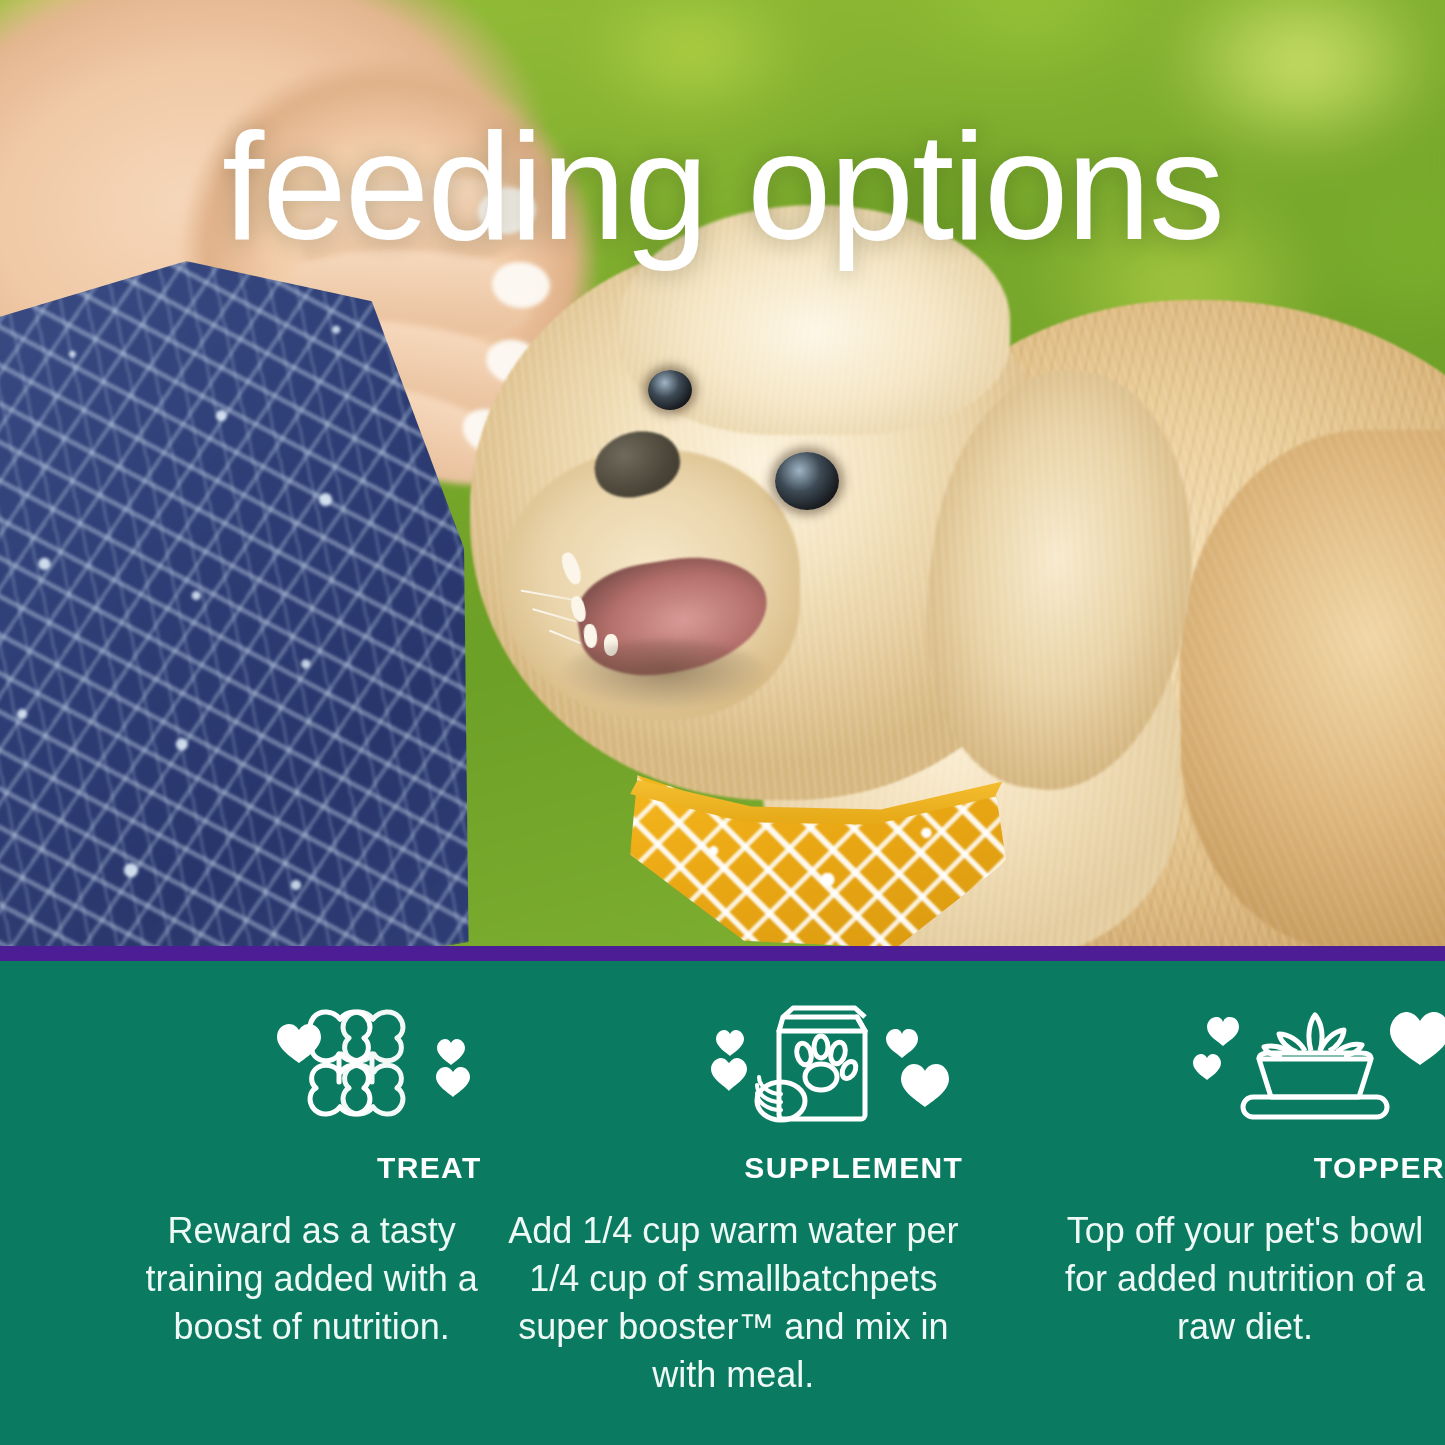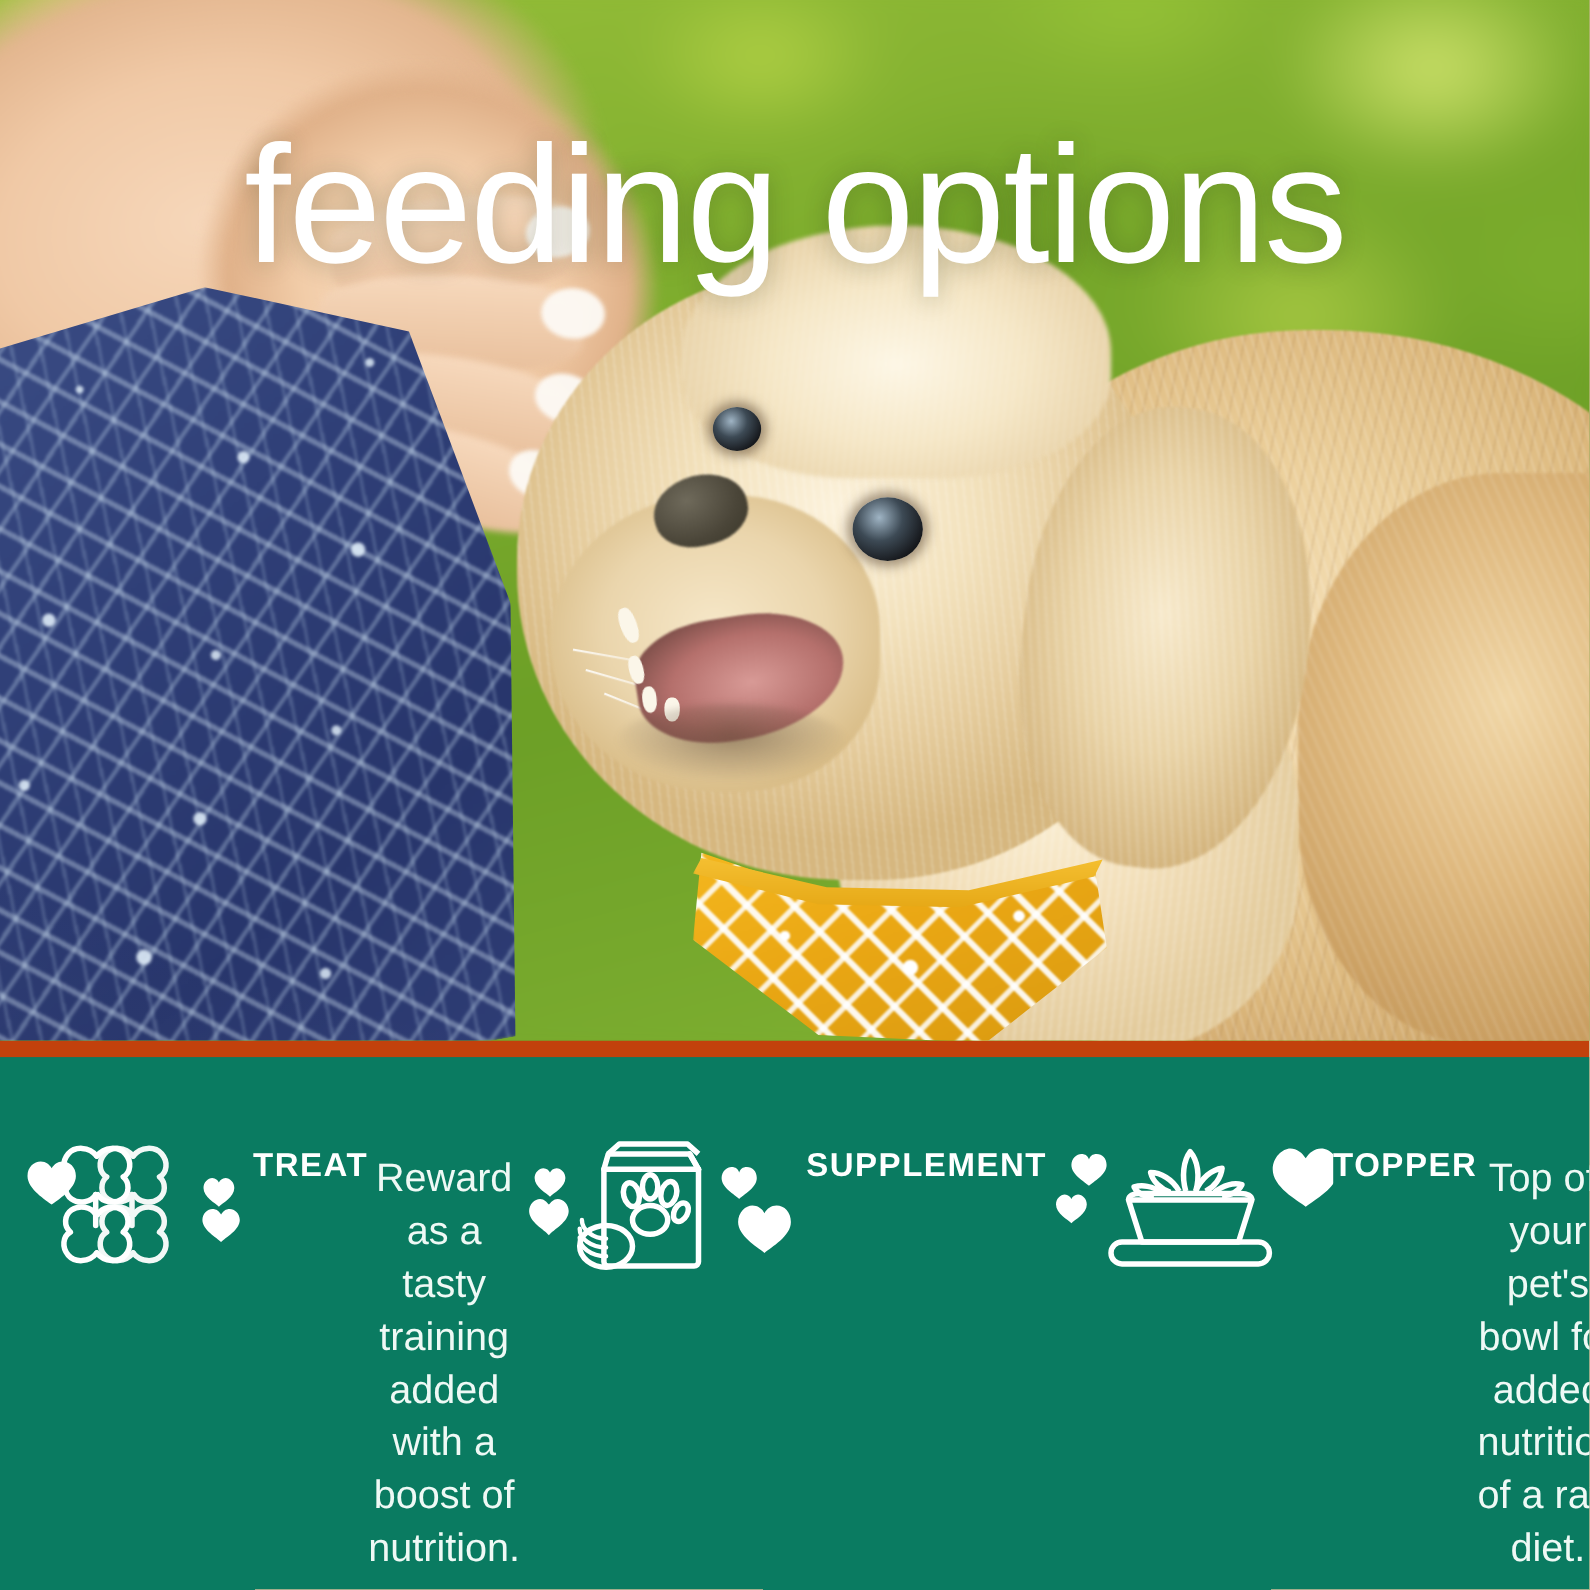--- a/index.html
+++ b/index.html
@@ -1,18 +1,18 @@
 <!DOCTYPE html>
 <html><head>
 <meta charset="utf-8">
 <style>
   html,body{margin:0;padding:0;background:#ffffff;}
   body{width:1445px;height:1445px;overflow:hidden;font-family:"Liberation Sans",sans-serif;}
 
-  .page{position:relative;width:1445px;height:1445px;background:#c2410c;}
+  .page{position:relative;width:1445px;height:1445px;background:#4c1d95;}
 
   
   .photo{position:absolute;left:0;top:0;width:1445px;height:946px;overflow:hidden;background:#6f9b28;}
 
   
   .grass{position:absolute;inset:-40px;
     background:
       radial-gradient(ellipse 130px 90px at 8% 6%, rgba(205,225,90,.95), rgba(205,225,90,0) 70%),
       radial-gradient(ellipse 150px 100px at 26% 3%, rgba(120,170,40,.9), rgba(120,170,40,0) 72%),
       radial-gradient(ellipse 170px 110px at 48% 9%, rgba(180,210,70,.9), rgba(180,210,70,0) 70%),
@@ -147,21 +147,21 @@
     background:radial-gradient(ellipse 120% 100% at 50% 45%, rgba(255,255,255,0) 55%, rgba(255,255,255,.05) 100%);}
 
   
   .title{position:absolute;left:0;top:110px;width:1445px;text-align:center;
     font-size:152px;line-height:1;font-weight:400;color:#ffffff;letter-spacing:-2px;
     text-shadow:0 2px 22px rgba(40,55,20,.28);white-space:nowrap;}
 
   
   .panel{position:absolute;left:0;top:961px;width:1445px;height:484px;background:#0a7b61;}
   .cols{display:flex;width:100%;height:100%;}
-  .col{flex:1 1 0;display:flex;flex-direction:row;align-items:flex-start;padding-top:64px;box-sizing:border-box;}
+  .col{flex:1 1 0;display:flex;flex-direction:column;align-items:flex-end;padding-top:32px;box-sizing:border-box;}
   .icon-wrap{height:140px;display:flex;align-items:center;justify-content:center;}
   .col-title{margin-top:18px;font-size:30px;font-weight:bold;letter-spacing:1.4px;color:#ffffff;}
   .col-desc{margin-top:22px;font-size:36px;line-height:48px;color:#eef9f5;text-align:center;max-width:92%;}
   .c1 .col-desc{max-width:340px;}
   .c2 .col-desc{max-width:460px;}
   .c3 .col-desc{max-width:400px;}
 
   svg{display:block;}
 </style>
 </head>
@@ -257,20 +257,21 @@
             <path d="M54 100c0 9 10 17 24 17" stroke="#ffffff" stroke-width="4" stroke-linecap="round"></path>
             <path d="M54 92c0 9 10 17 24 17" stroke="#ffffff" stroke-width="4" stroke-linecap="round"></path>
             <path d="M56 84c0 9 10 17 22 17" stroke="#ffffff" stroke-width="4" stroke-linecap="round"></path>
             <path d="M13 46c0-5 4-9 8-9 3 0 5 2 6 4 1-2 3-4 6-4 4 0 8 4 8 9 0 8-11 14-14 17-3-3-14-9-14-17z" fill="#ffffff"></path>
             <path d="M8 76c0-6 5-11 10-11 4 0 6 3 8 5 2-2 4-5 8-5 5 0 10 5 10 11 0 10-14 17-18 22-4-5-18-12-18-22z" fill="#ffffff"></path>
             <path d="M183 46c0-6 5-10 9-10 4 0 6 2 7 5 1-3 3-5 7-5 5 0 9 4 9 10 0 9-12 15-16 19-4-4-16-10-16-19z" fill="#ffffff"></path>
             <path d="M198 86c0-9 7-15 13-15 5 0 9 3 11 7 2-4 6-7 11-7 7 0 13 6 13 15 0 13-18 23-24 28-6-5-24-15-24-28z" fill="#ffffff"></path>
           </svg>
         </div>
         <div class="col-title">SUPPLEMENT</div>
+        <div class="col-desc">Add 1/4 cup warm water per 1/4 cup of smallbatchpets super booster™ and mix in with meal.</div>
       </div>
 
       <div class="col c3">
         <div class="icon-wrap">
           <svg width="260" height="140" viewBox="0 0 260 140" fill="none">
             <path d="M74 66h112l-12 38H86z" stroke="#ffffff" stroke-width="5" stroke-linejoin="round"></path>
             <rect x="58" y="104" width="144" height="20" rx="10" stroke="#ffffff" stroke-width="5"></rect>
             <path d="M74 66c0-4 4-6 10-6h92c6 0 10 2 10 6" stroke="#ffffff" stroke-width="5" stroke-linejoin="round"></path>
             <path d="M126 58c-4-14-2-28 4-36 7 8 9 22 5 36" stroke="#ffffff" stroke-width="5" stroke-linejoin="round"></path>
             <path d="M135 58c5-12 15-20 24-21-1 9-7 17-15 21" stroke="#ffffff" stroke-width="5" stroke-linejoin="round"></path>

